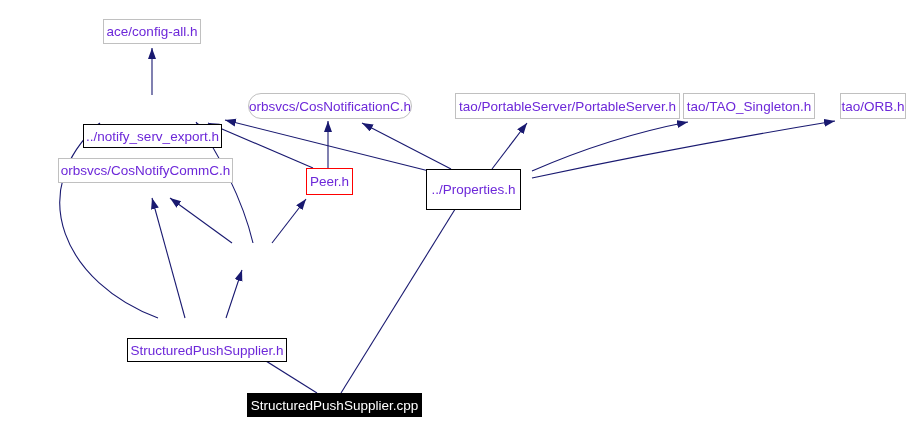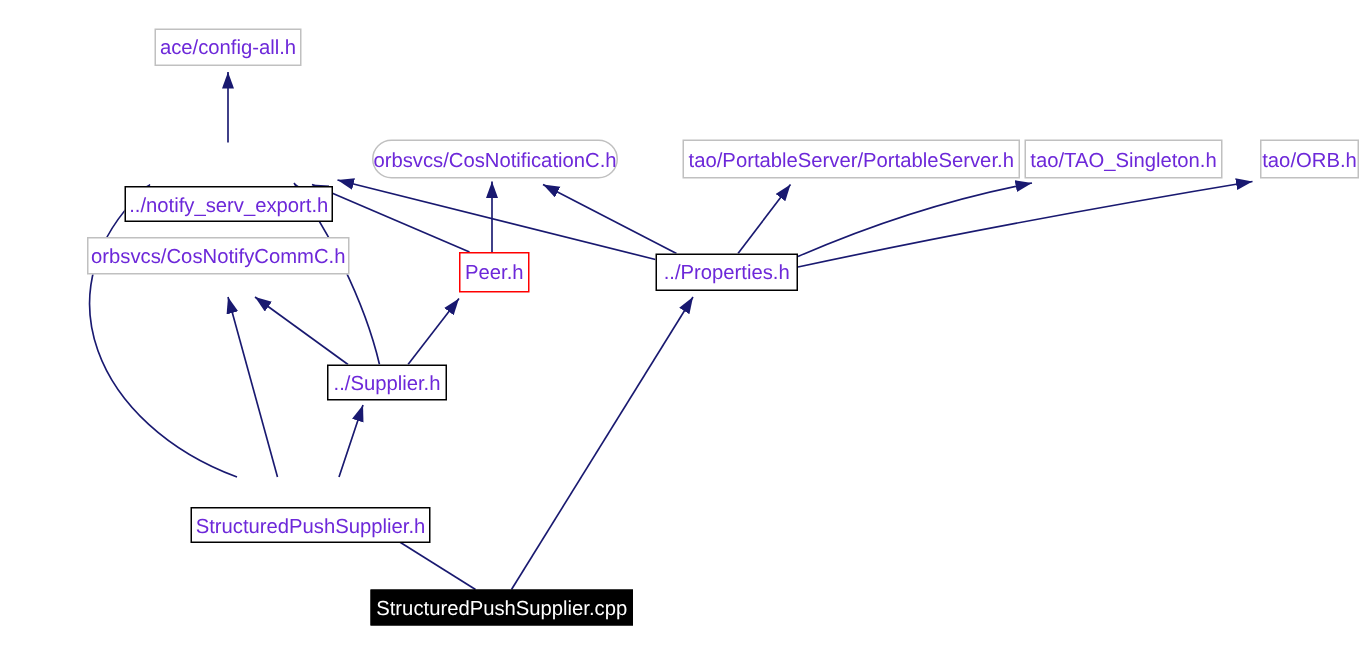--- a/index.html
+++ b/index.html
@@ -81,18 +81,17 @@
   </svg>
 
   <div class="node external" style="left:103px; top:19px;  width:98px;  height:25px;">ace/config-all.h</div>
   <div class="node internal" style="left:83px;  top:95px;  width:139px; height:24px;margin-top:29px;">../notify_serv_export.h</div>
   <div class="node external" style="left:248px; top:93px;  width:164px; height:26px;border-radius:13px;">orbsvcs/CosNotificationC.h</div>
   <div class="node external" style="left:435px; top:93px;  width:225px; height:26px;margin-left:20px;">tao/PortableServer/PortableServer.h</div>
   <div class="node external" style="left:683px; top:93px;  width:132px; height:26px;">tao/TAO_Singleton.h</div>
   <div class="node external" style="left:840px; top:93px;  width:66px;  height:26px;">tao/ORB.h</div>
   <div class="node external" style="left:58px;  top:158px; width:175px; height:25px;">orbsvcs/CosNotifyCommC.h</div>
   <div class="node highlight" style="left:306px; top:168px; width:47px;  height:27px;">Peer.h</div>
-  <div class="node internal" style="left:437px; top:169px; width:95px;  height:25px;">../Properties.h</div>
-  <div class="node internal" style="left:218px; top:243px; width:80px;  height:24px;">../Supplier.h</div>
+  <div class="node internal" style="left:426px; top:169px; width:95px;  height:41px;">../Properties.h</div>
   <div class="node internal" style="left:127px; top:318px; width:160px; height:24px;margin-top:20px;">StructuredPushSupplier.h</div>
   <div class="node focus" style="left:247px; top:393px; width:175px; height:24px;">StructuredPushSupplier.cpp</div>
 
 </div>
 
 </body></html>

